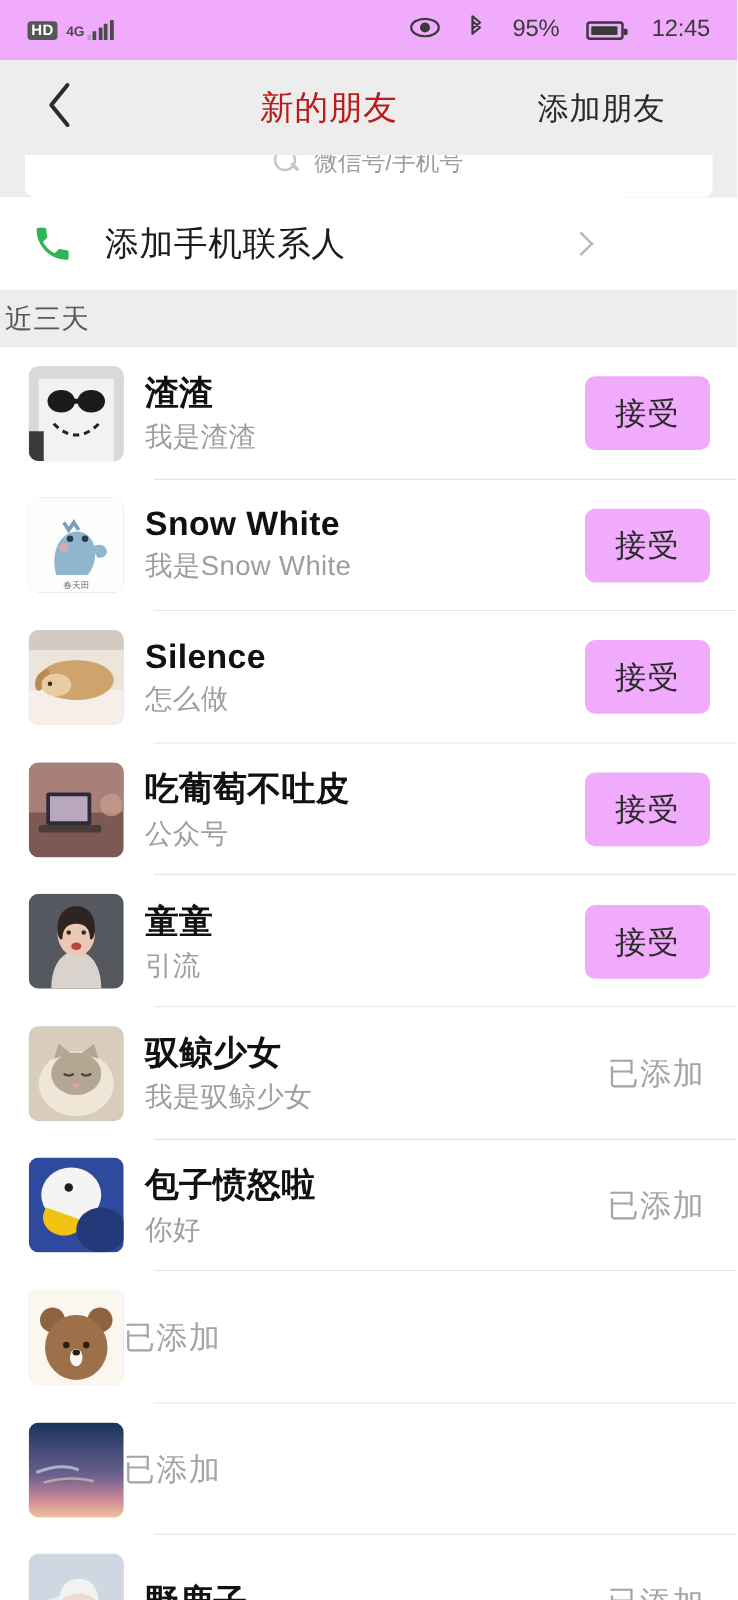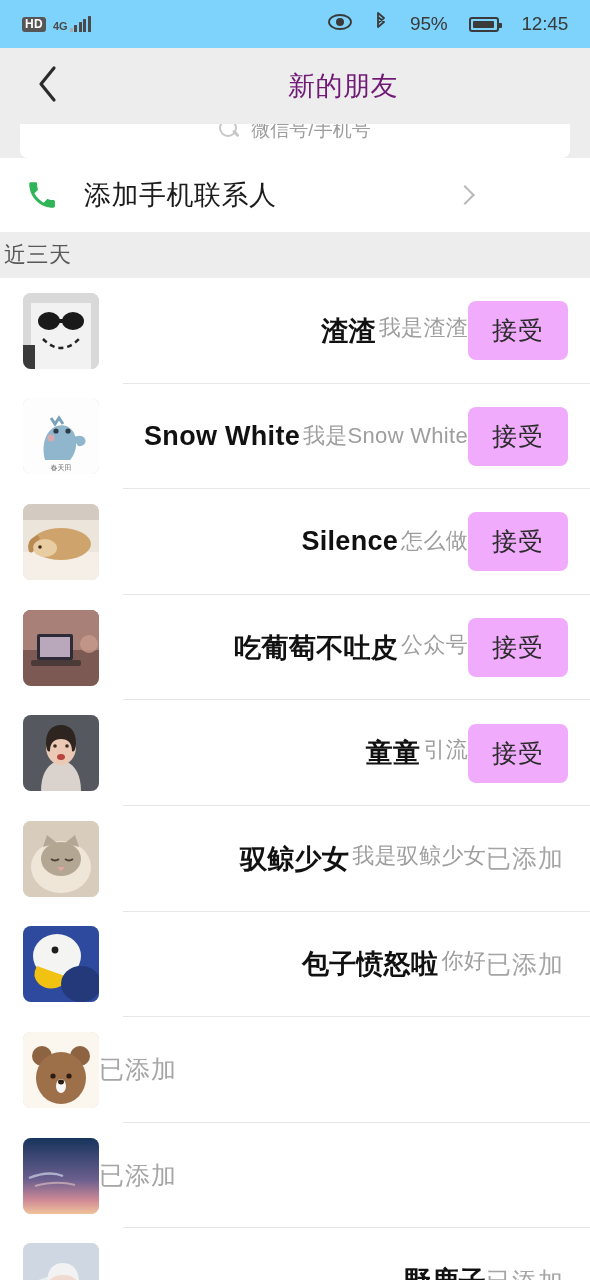--- a/index.html
+++ b/index.html
@@ -12,21 +12,21 @@
   #screen {
     position: relative;
     width: 590px; height: 1280px;
     background: #ffffff;
   }
 
   
   .statusbar {
     position: absolute; top: 0; left: 0;
     width: 590px; height: 48px;
-    background: #7dd3fc;
+    background: #f0abfc;
     display: flex; align-items: center;
     padding: 0 22px;
     color: #3a3a3a;
   }
   .sb-left { display: flex; align-items: center; gap: 7px; }
   .sb-right { margin-left: auto; display: flex; align-items: center; gap: 22px; }
   .hd-badge {
     font-size: 12px; font-weight: bold; color: #ffffff;
     background: #565656; border-radius: 3px;
     padding: 1px 3px; line-height: 13px; letter-spacing: .3px;
@@ -58,21 +58,21 @@
     width: 590px; height: 76px;
     background: #ededed;
     display: flex; align-items: center;
   }
   .nav-back {
     width: 96px; height: 76px;
     display: flex; align-items: center; justify-content: center;
   }
   .nav-title {
     flex: 1; text-align: center;
-    font-size: 27px; color: #701a75; font-weight: 500;
+    font-size: 27px; color: #b91c1c; font-weight: 500;
     letter-spacing: .5px;
   }
   .nav-action {
     width: 160px; height: 76px;
     display: flex; align-items: center; justify-content: flex-start;
     font-size: 25px; color: #2b2b2b; letter-spacing: .5px;
   }
 
   
   .search-zone {
@@ -148,22 +148,22 @@
     height: 1px; background: #e6e6e6;
   }
   .avatar {
     width: 76px; height: 76px;
     border-radius: 8px; flex: none;
     overflow: hidden; position: relative;
     background: #d8d8d8;
   }
   .avatar svg { display: block; width: 100%; height: 100%; }
   .row-text {
-    margin-left: 38px; min-width: 0; flex: 1;
-    display: flex; flex-direction: row; justify-content: flex-end; gap: 3px;
+    margin-left: 17px; min-width: 0; flex: 1;
+    display: flex; flex-direction: column; justify-content: flex-end; gap: 3px;
   }
   .row-name {
     font-size: 27px; color: #111111; font-weight: 600;
     letter-spacing: .3px; white-space: nowrap;
   }
   .row-sub {
     font-size: 22px; color: #9e9e9e; letter-spacing: .3px; white-space: nowrap;
   }
   .row-action { margin-right: 22px; flex: none; }
   .btn-accept {
@@ -220,20 +220,21 @@
 
   <div class="navbar">
     <div class="nav-back">
       <span>
         <svg width="24" height="40" viewBox="0 0 24 40">
             <path d="M18 4L5 20l13 16" fill="none" stroke="#2b2b2b" stroke-width="3.2" stroke-linecap="round" stroke-linejoin="round"></path>
           </svg>
       </span>
     </div>
     <div class="nav-title">新的朋友</div>
+    <div class="nav-action">添加朋友</div>
   </div>
 
   <div class="search-zone">
     <div class="search-box">
       <span class="search-ico"></span>
       <span class="search-ph">微信号/手机号</span>
     </div>
   </div>
 
   <div class="phone-row">

